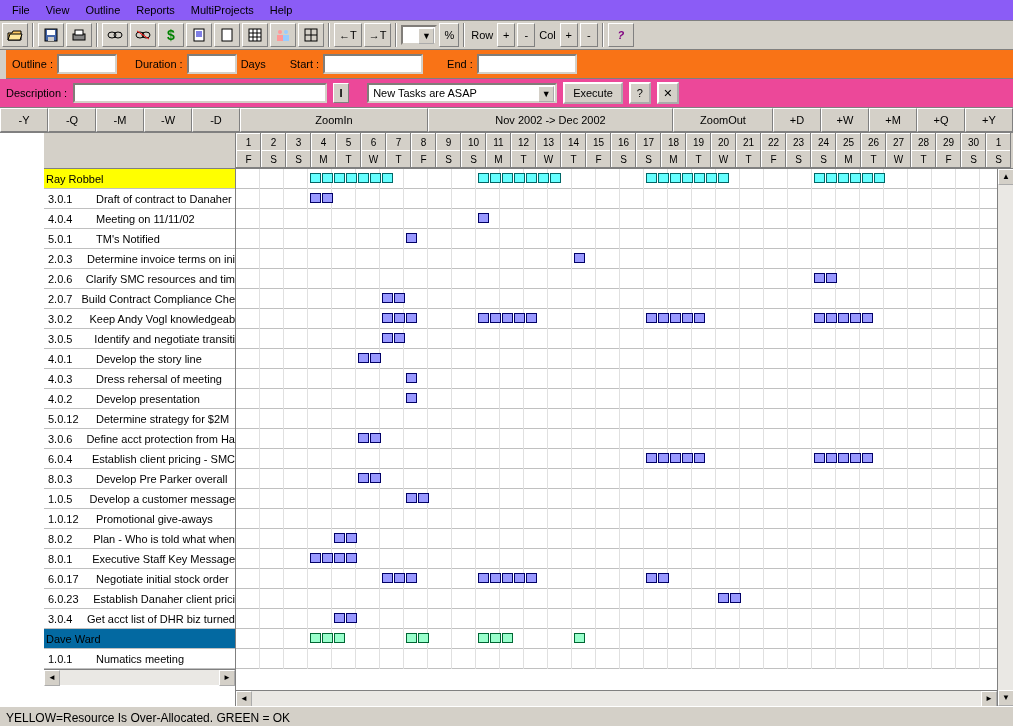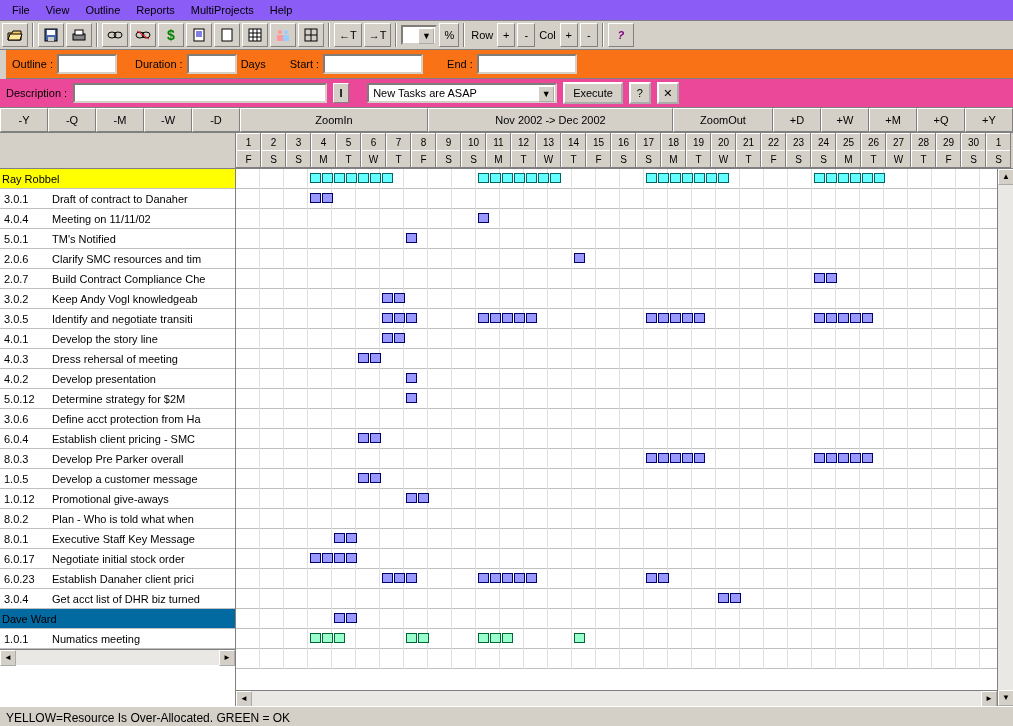--- a/index.html
+++ b/index.html
@@ -28,21 +28,21 @@
 .btn { border: 2px outset #fff; background: #d4d0c8; height: 22px; padding: 0 8px; font-size: 11px; cursor:default;}
 .sq { width: 22px; padding: 0; text-align:center;}
 
 
 .zoomrow { display:flex; background:#d4d0c8; }
 .zoomrow .lhs { display:flex;}
 .zoomrow .rhs { display:flex; flex:1;align-items:flex-end;}
 
 
 .gridarea { display:flex; height: 574px; border-top:1px solid #808080;}
-.leftpane { width: 236px; background:#fff; overflow:hidden; border-right: 1px solid #808080;}
+.leftpane { width: 236px; background:#fff; overflow:hidden; border-right: 1px solid #808080; padding-left: 44px;}
 .rightpane { flex:1; background:#fff; overflow:hidden; position:relative;}
 
 
 .dayhdr { display:flex; background:#d4d0c8; height: 36px; border-bottom:1px solid #808080;}
 .daywrapper { display:flex; flex-direction:column; border-right:1px solid #808080; border-bottom:1px solid #808080;}
 .daycell { width: 24px; height:18px; border-top:1px solid #fff; border-left:1px solid #fff; display:flex; align-items:center; justify-content:center; font-size:10px; background:#d4d0c8;}
 
 
 .taskrow { height: 20px; display:flex; align-items:center; border-bottom: 1px solid #c0c0c0; font-size:11px; overflow:hidden; white-space:nowrap;}
 .taskrow .wbs { width: 48px; padding-left: 4px;}
@@ -243,20 +243,24 @@
         </div>
         <div class="taskrow">
           <span class="wbs">4.0.4</span>
           <span class="tname">Meeting on 11/11/02</span>
         </div>
         <div class="taskrow">
           <span class="wbs">5.0.1</span>
           <span class="tname">TM's Notified</span>
         </div>
         <div class="taskrow">
+          <span class="wbs">2.0.3</span>
+          <span class="tname">Determine invoice terms on ini</span>
+        </div>
+        <div class="taskrow">
           <span class="wbs">2.0.6</span>
           <span class="tname">Clarify SMC resources and tim</span>
         </div>
         <div class="taskrow">
           <span class="wbs">2.0.7</span>
           <span class="tname">Build Contract Compliance Che</span>
         </div>
         <div class="taskrow">
           <span class="wbs">3.0.2</span>
           <span class="tname">Keep Andy Vogl knowledgeab</span>

